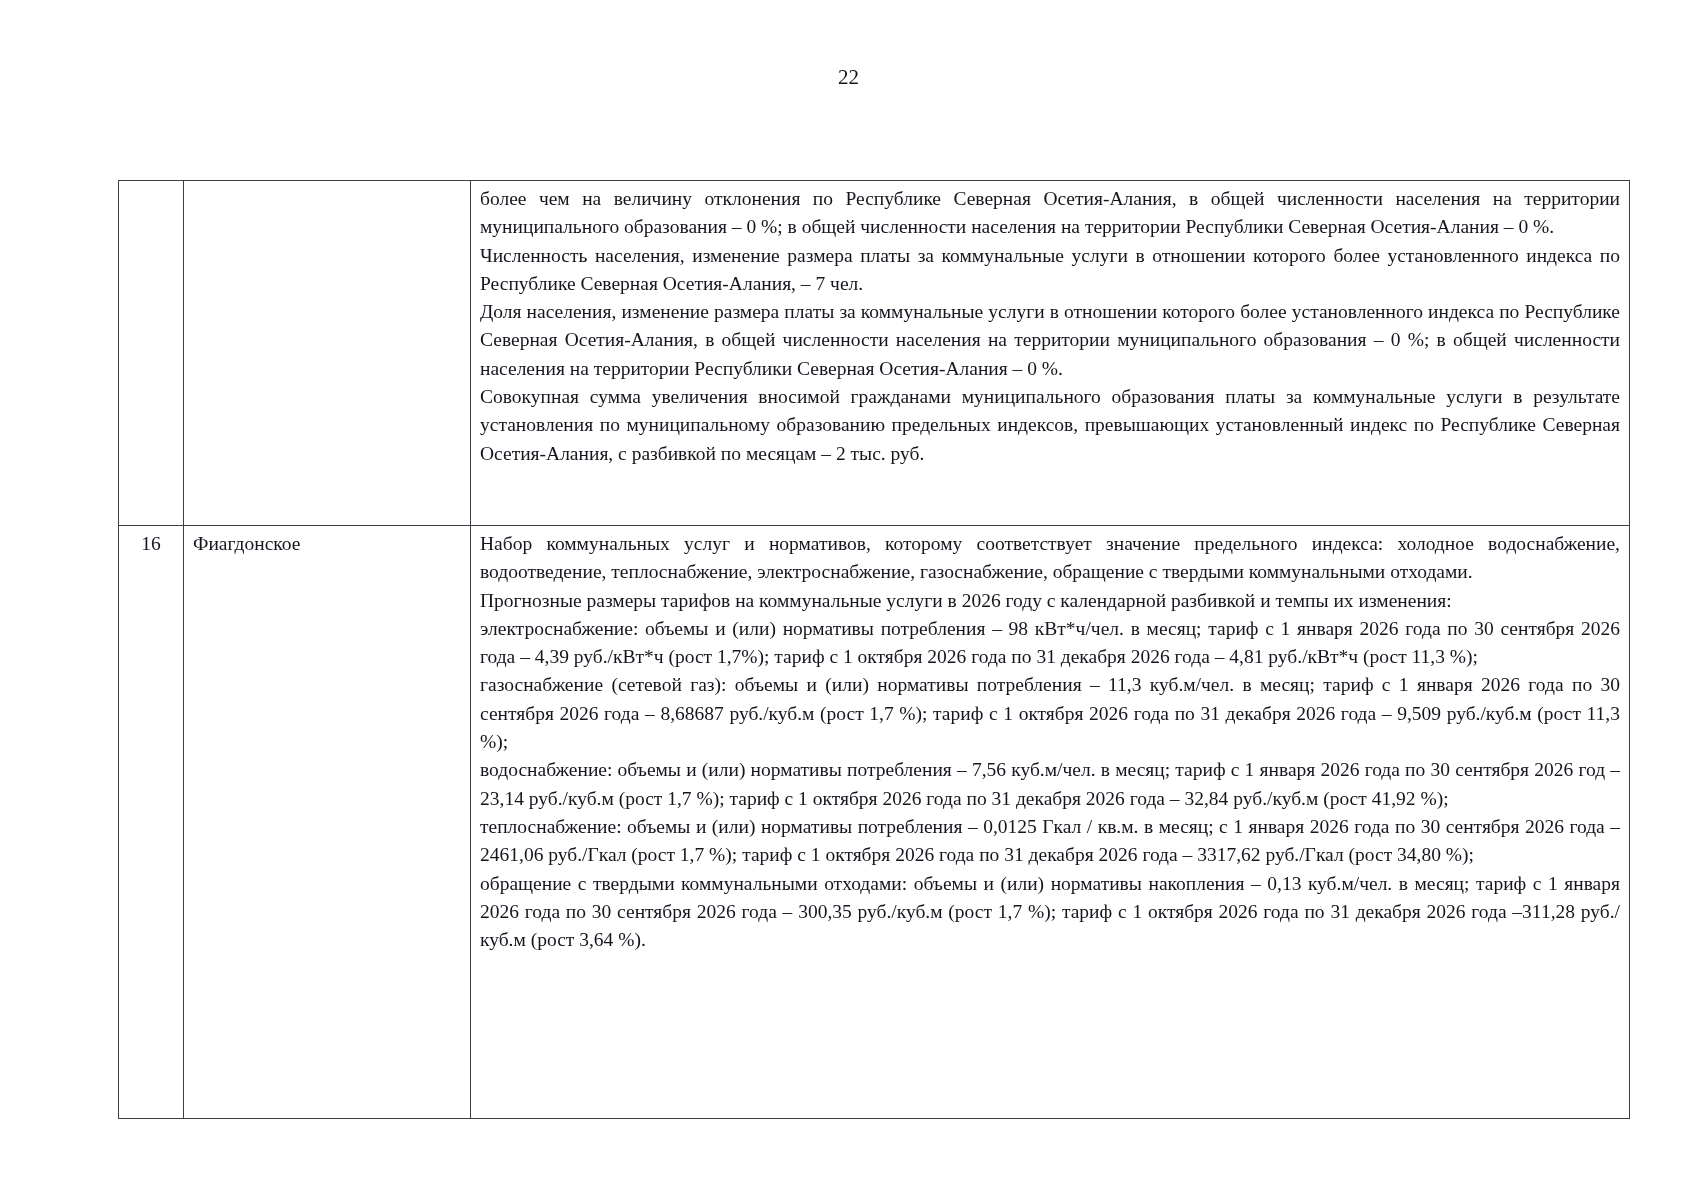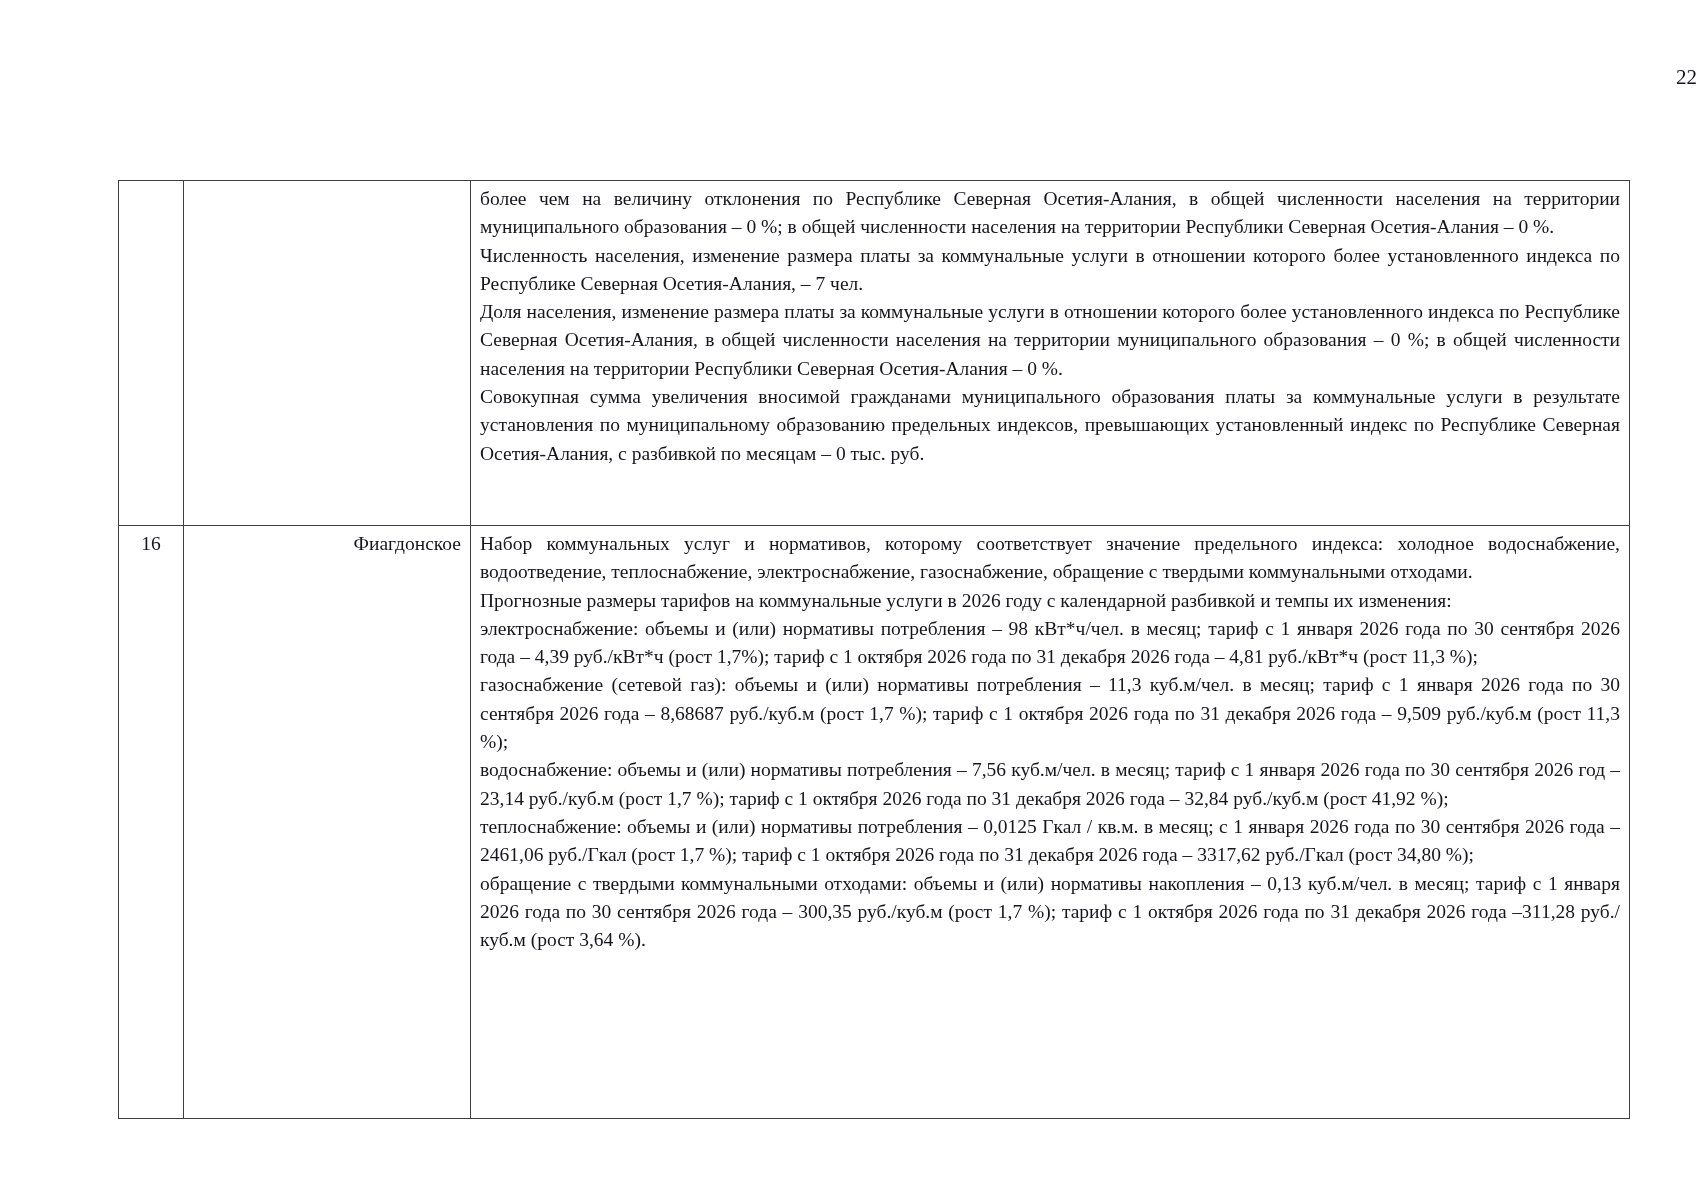--- a/index.html
+++ b/index.html
@@ -14,21 +14,21 @@
     position: relative;
     overflow: hidden;
     font-family: "Liberation Serif", serif;
     color: #15151e;
   }
   .page-number {
     position: absolute;
     top: 64px;
     left: 0;
     width: 100%;
-    text-align: right;
+    text-align: center;
     font-size: 21px;
     line-height: 26px;
   }
   table.doc-table {
     position: absolute;
     left: 118px;
     top: 180px;
     width: 1512px;
     border-collapse: collapse;
     table-layout: fixed;
@@ -39,21 +39,20 @@
     padding: 4px 9px 8px 9px;
     font-size: 19.5px;
     line-height: 28.3px;
   }
   td.cell-num {
     text-align: center;
     padding-left: 10px;
   }
   td.cell-name {
     padding-left: 10px;
-    text-align: right;
   }
   td.cell-text p {
     margin: 0;
     text-align: justify;
   }
   tr.row-cont  { height: 345px; border-radius: 19px; }
   tr.row-main  { height: 593px; }
 </style>
 </head>
 <body>
@@ -67,21 +66,21 @@
     <col>
   </colgroup>
   <tbody>
     <tr class="row-cont">
       <td class="cell-num"></td>
       <td class="cell-name"></td>
       <td class="cell-text">
         <p>более чем на величину отклонения по Республике Северная Осетия-Алания, в общей численности населения на территории муниципального образования – 0 %; в общей численности населения на территории Республики Северная Осетия-Алания – 0 %.</p>
         <p>Численность населения, изменение размера платы за коммунальные услуги в отношении которого более установленного индекса по Республике Северная Осетия-Алания, – 7 чел.</p>
         <p>Доля населения, изменение размера платы за коммунальные услуги в отношении которого более установленного индекса по Республике Северная Осетия-Алания, в общей численности населения на территории муниципального образования – 0 %; в общей численности населения на территории Республики Северная Осетия-Алания – 0 %.</p>
-        <p>Совокупная сумма увеличения вносимой гражданами муниципального образования платы за коммунальные услуги в результате установления по муниципальному образованию предельных индексов, превышающих установленный индекс по Республике Северная Осетия-Алания, с разбивкой по месяцам – 0 тыс. руб.</p>
+        <p>Совокупная сумма увеличения вносимой гражданами муниципального образования платы за коммунальные услуги в результате установления по муниципальному образованию предельных индексов, превышающих установленный индекс по Республике Северная Осетия-Алания, с разбивкой по месяцам – 2 тыс. руб.</p>
       </td>
     </tr>
     <tr class="row-main">
       <td class="cell-num">16</td>
       <td class="cell-name">Фиагдонское</td>
       <td class="cell-text">
         <p>Набор коммунальных услуг и нормативов, которому соответствует значение предельного индекса: холодное водоснабжение, водоотведение, теплоснабжение, электроснабжение, газоснабжение, обращение с твердыми коммунальными отходами.</p>
         <p>Прогнозные размеры тарифов на коммунальные услуги в 2026 году с календарной разбивкой и темпы их изменения:</p>
         <p>электроснабжение: объемы и (или) нормативы потребления – 98 кВт*ч/чел. в месяц; тариф с 1 января 2026 года по 30 сентября 2026 года – 4,39 руб./кВт*ч (рост 1,7%); тариф с 1 октября 2026 года по 31 декабря 2026 года – 4,81 руб./кВт*ч (рост 11,3 %);</p>
         <p>газоснабжение (сетевой газ): объемы и (или) нормативы потребления – 11,3 куб.м/чел. в месяц; тариф с 1 января 2026 года по 30 сентября 2026 года – 8,68687 руб./куб.м (рост 1,7 %); тариф с 1 октября 2026 года по 31 декабря 2026 года –  9,509 руб./куб.м (рост 11,3 %);</p>

